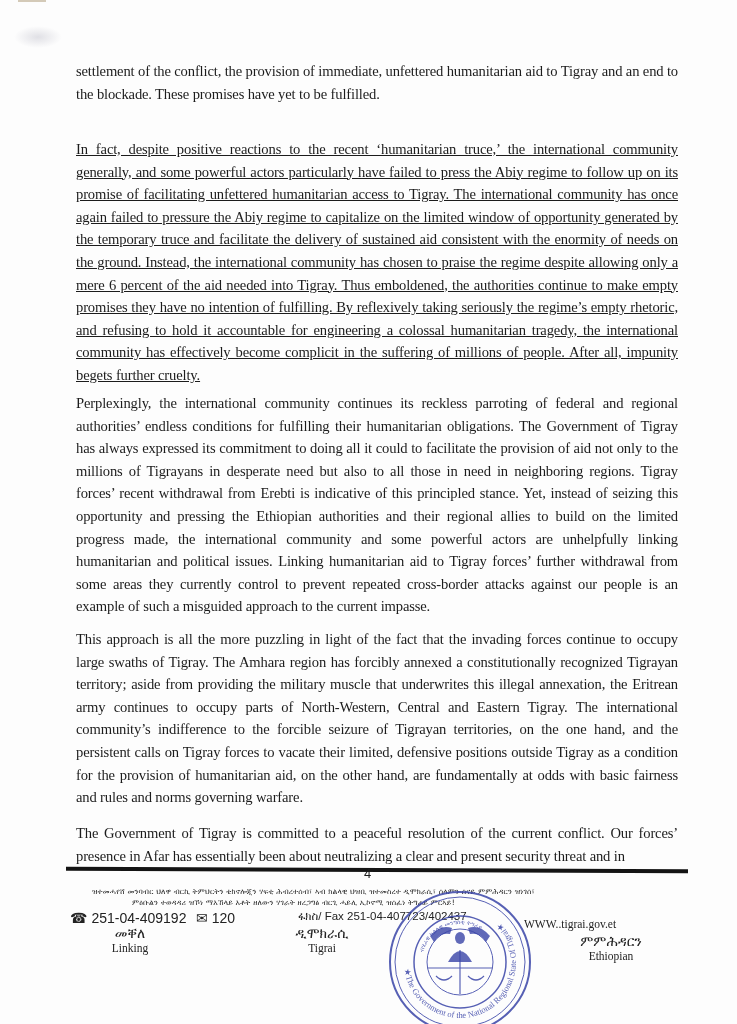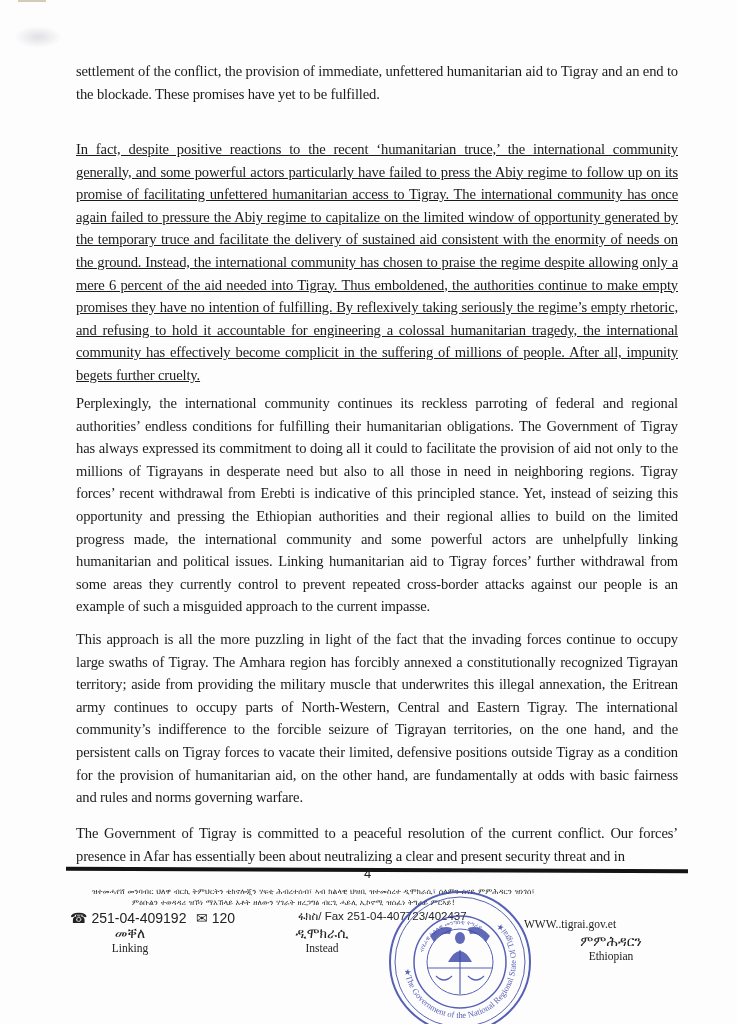--- a/index.html
+++ b/index.html
@@ -94,21 +94,21 @@
 </div>
 <div class="contact fax">ፋክስ/ Fax 251-04-407723/402437</div>
 <div class="contact web">WWW..tigrai.gov.et</div>
 
 <div class="city city-mekelle">
   <span class="eth">መቐለ</span>
   <span class="lat">Linking</span>
 </div>
 <div class="city city-tigrai">
   <span class="eth">ዲሞክራሲ</span>
-  <span class="lat">Instead</span>
+  <span class="lat">Tigrai</span>
 </div>
 <div class="city city-ethiopia">
   <span class="eth">ምምሕዳርን</span>
   <span class="lat">Ethiopian</span>
 </div>
 
 <svg class="stamp" viewBox="0 0 148 148">
   <defs>
     <path id="outerArc" d="M 18 74 A 56 56 0 1 0 130 74 A 56 56 0 1 0 18 74"></path>
     <path id="innerArc" d="M 36 74 A 38 38 0 0 1 112 74"></path>

